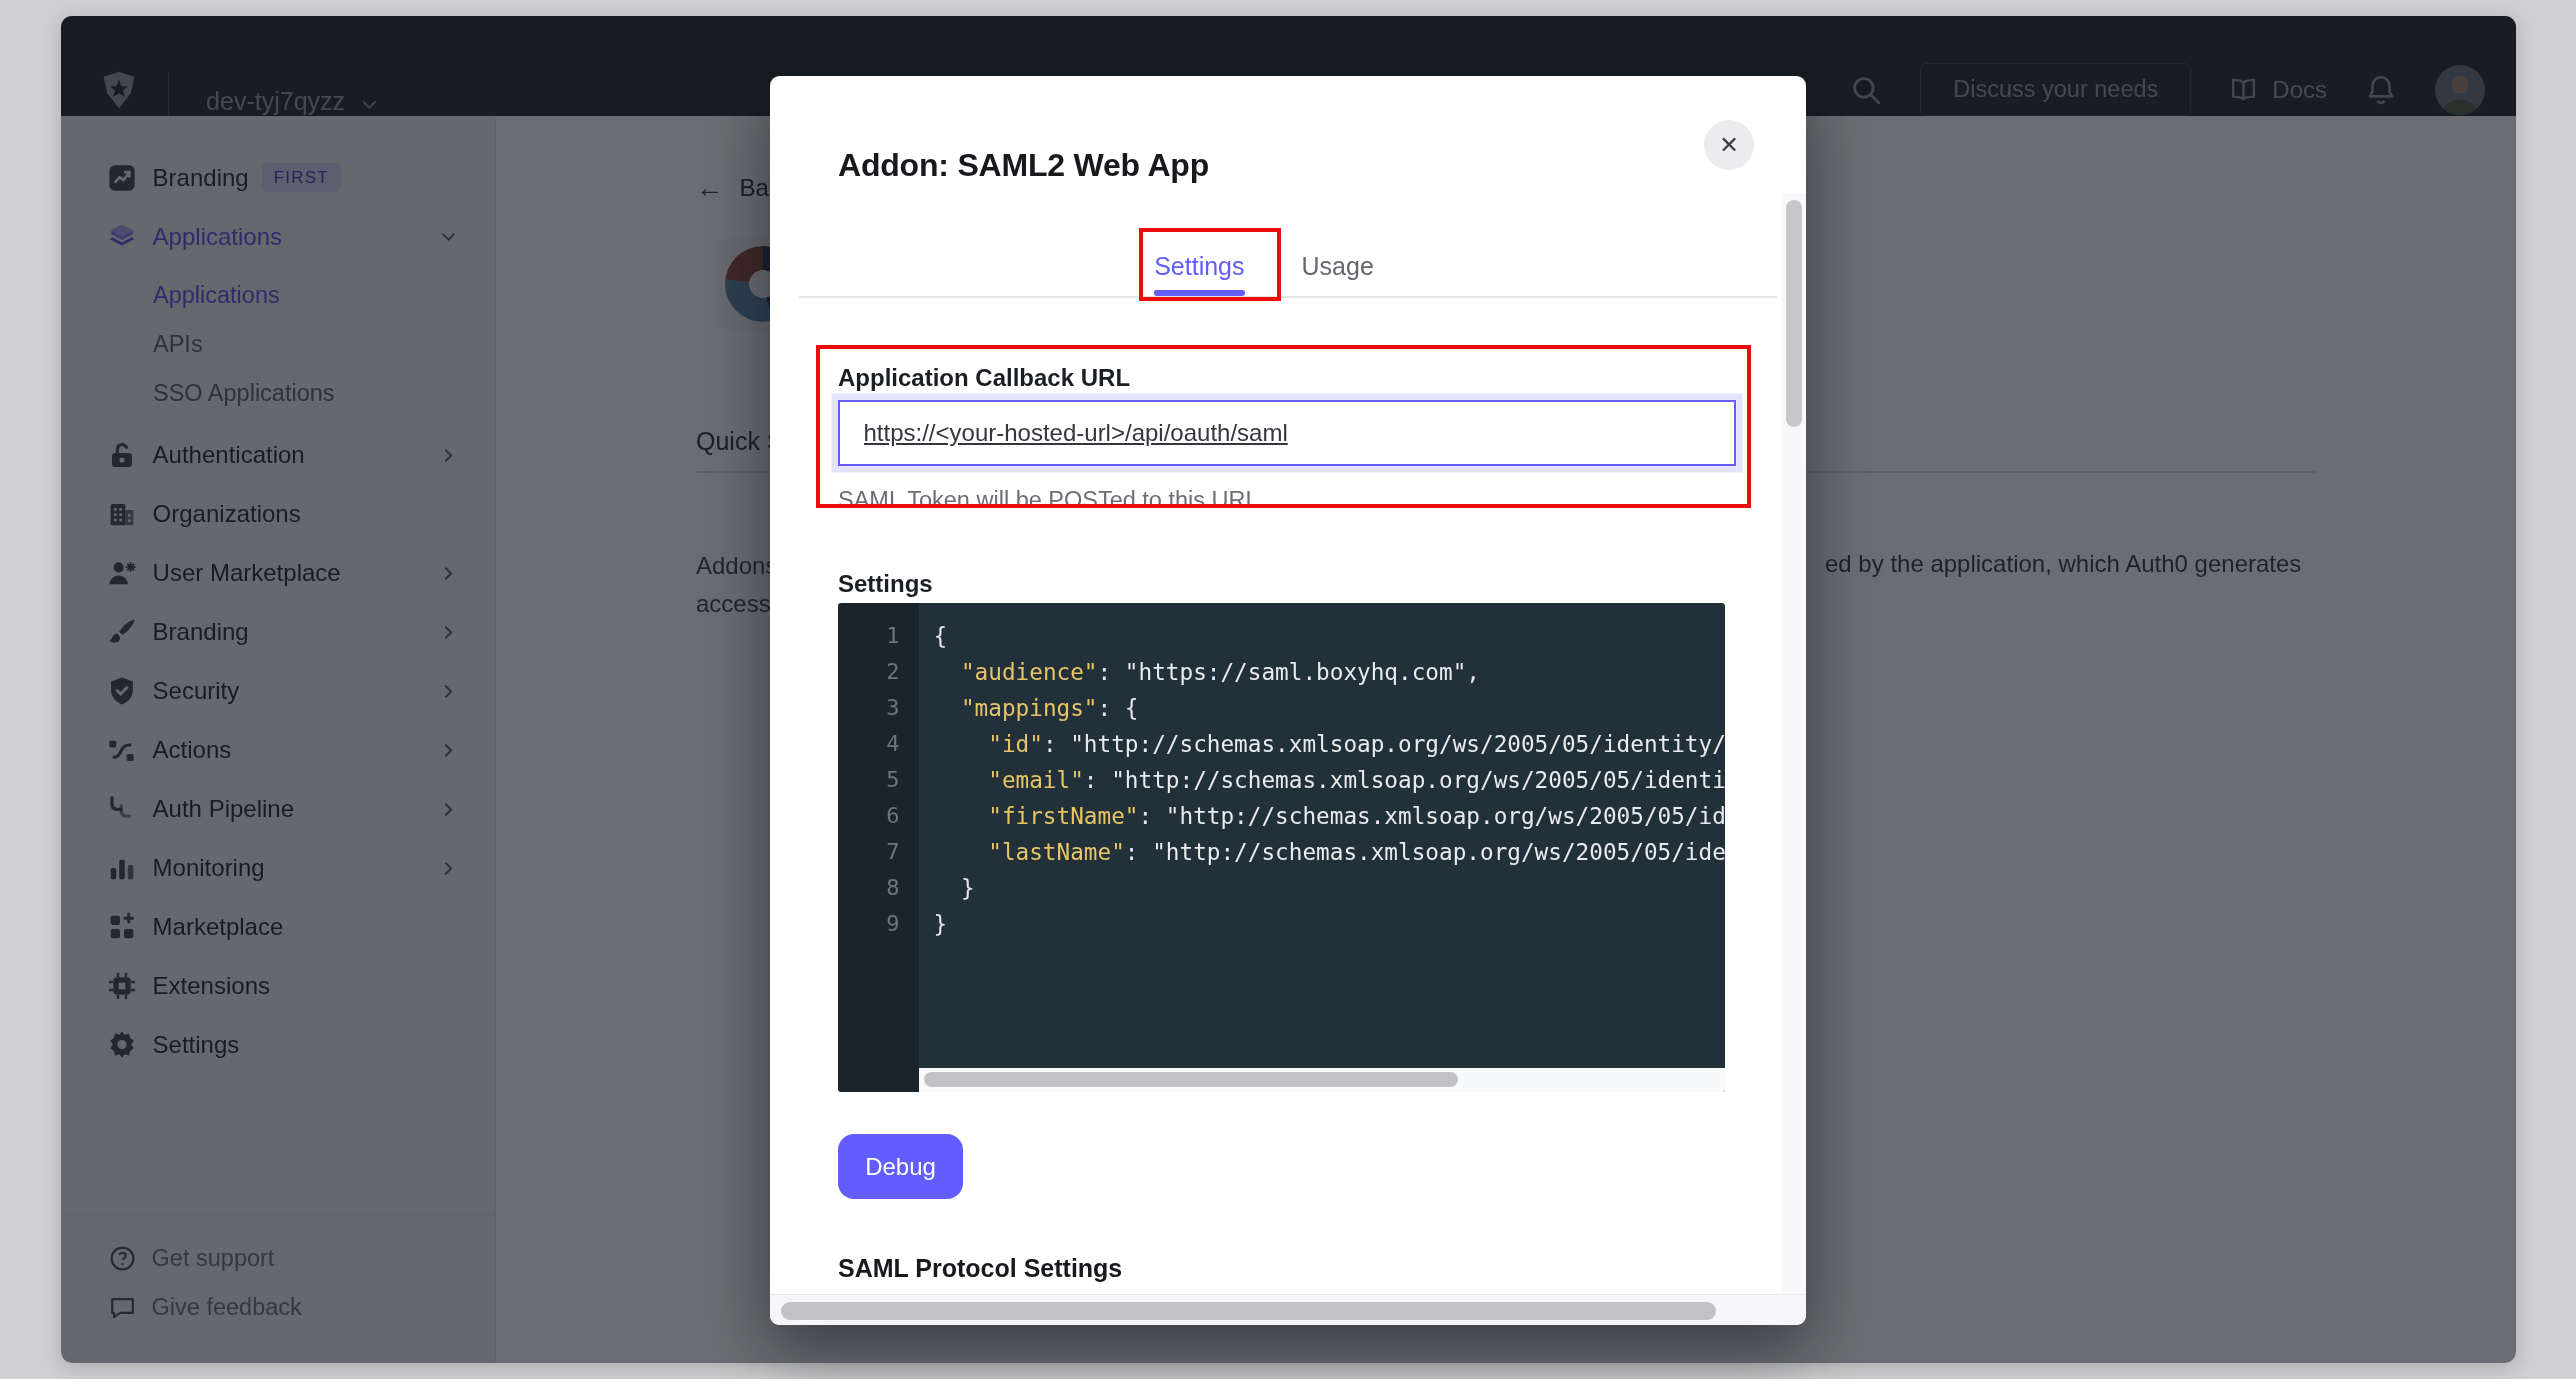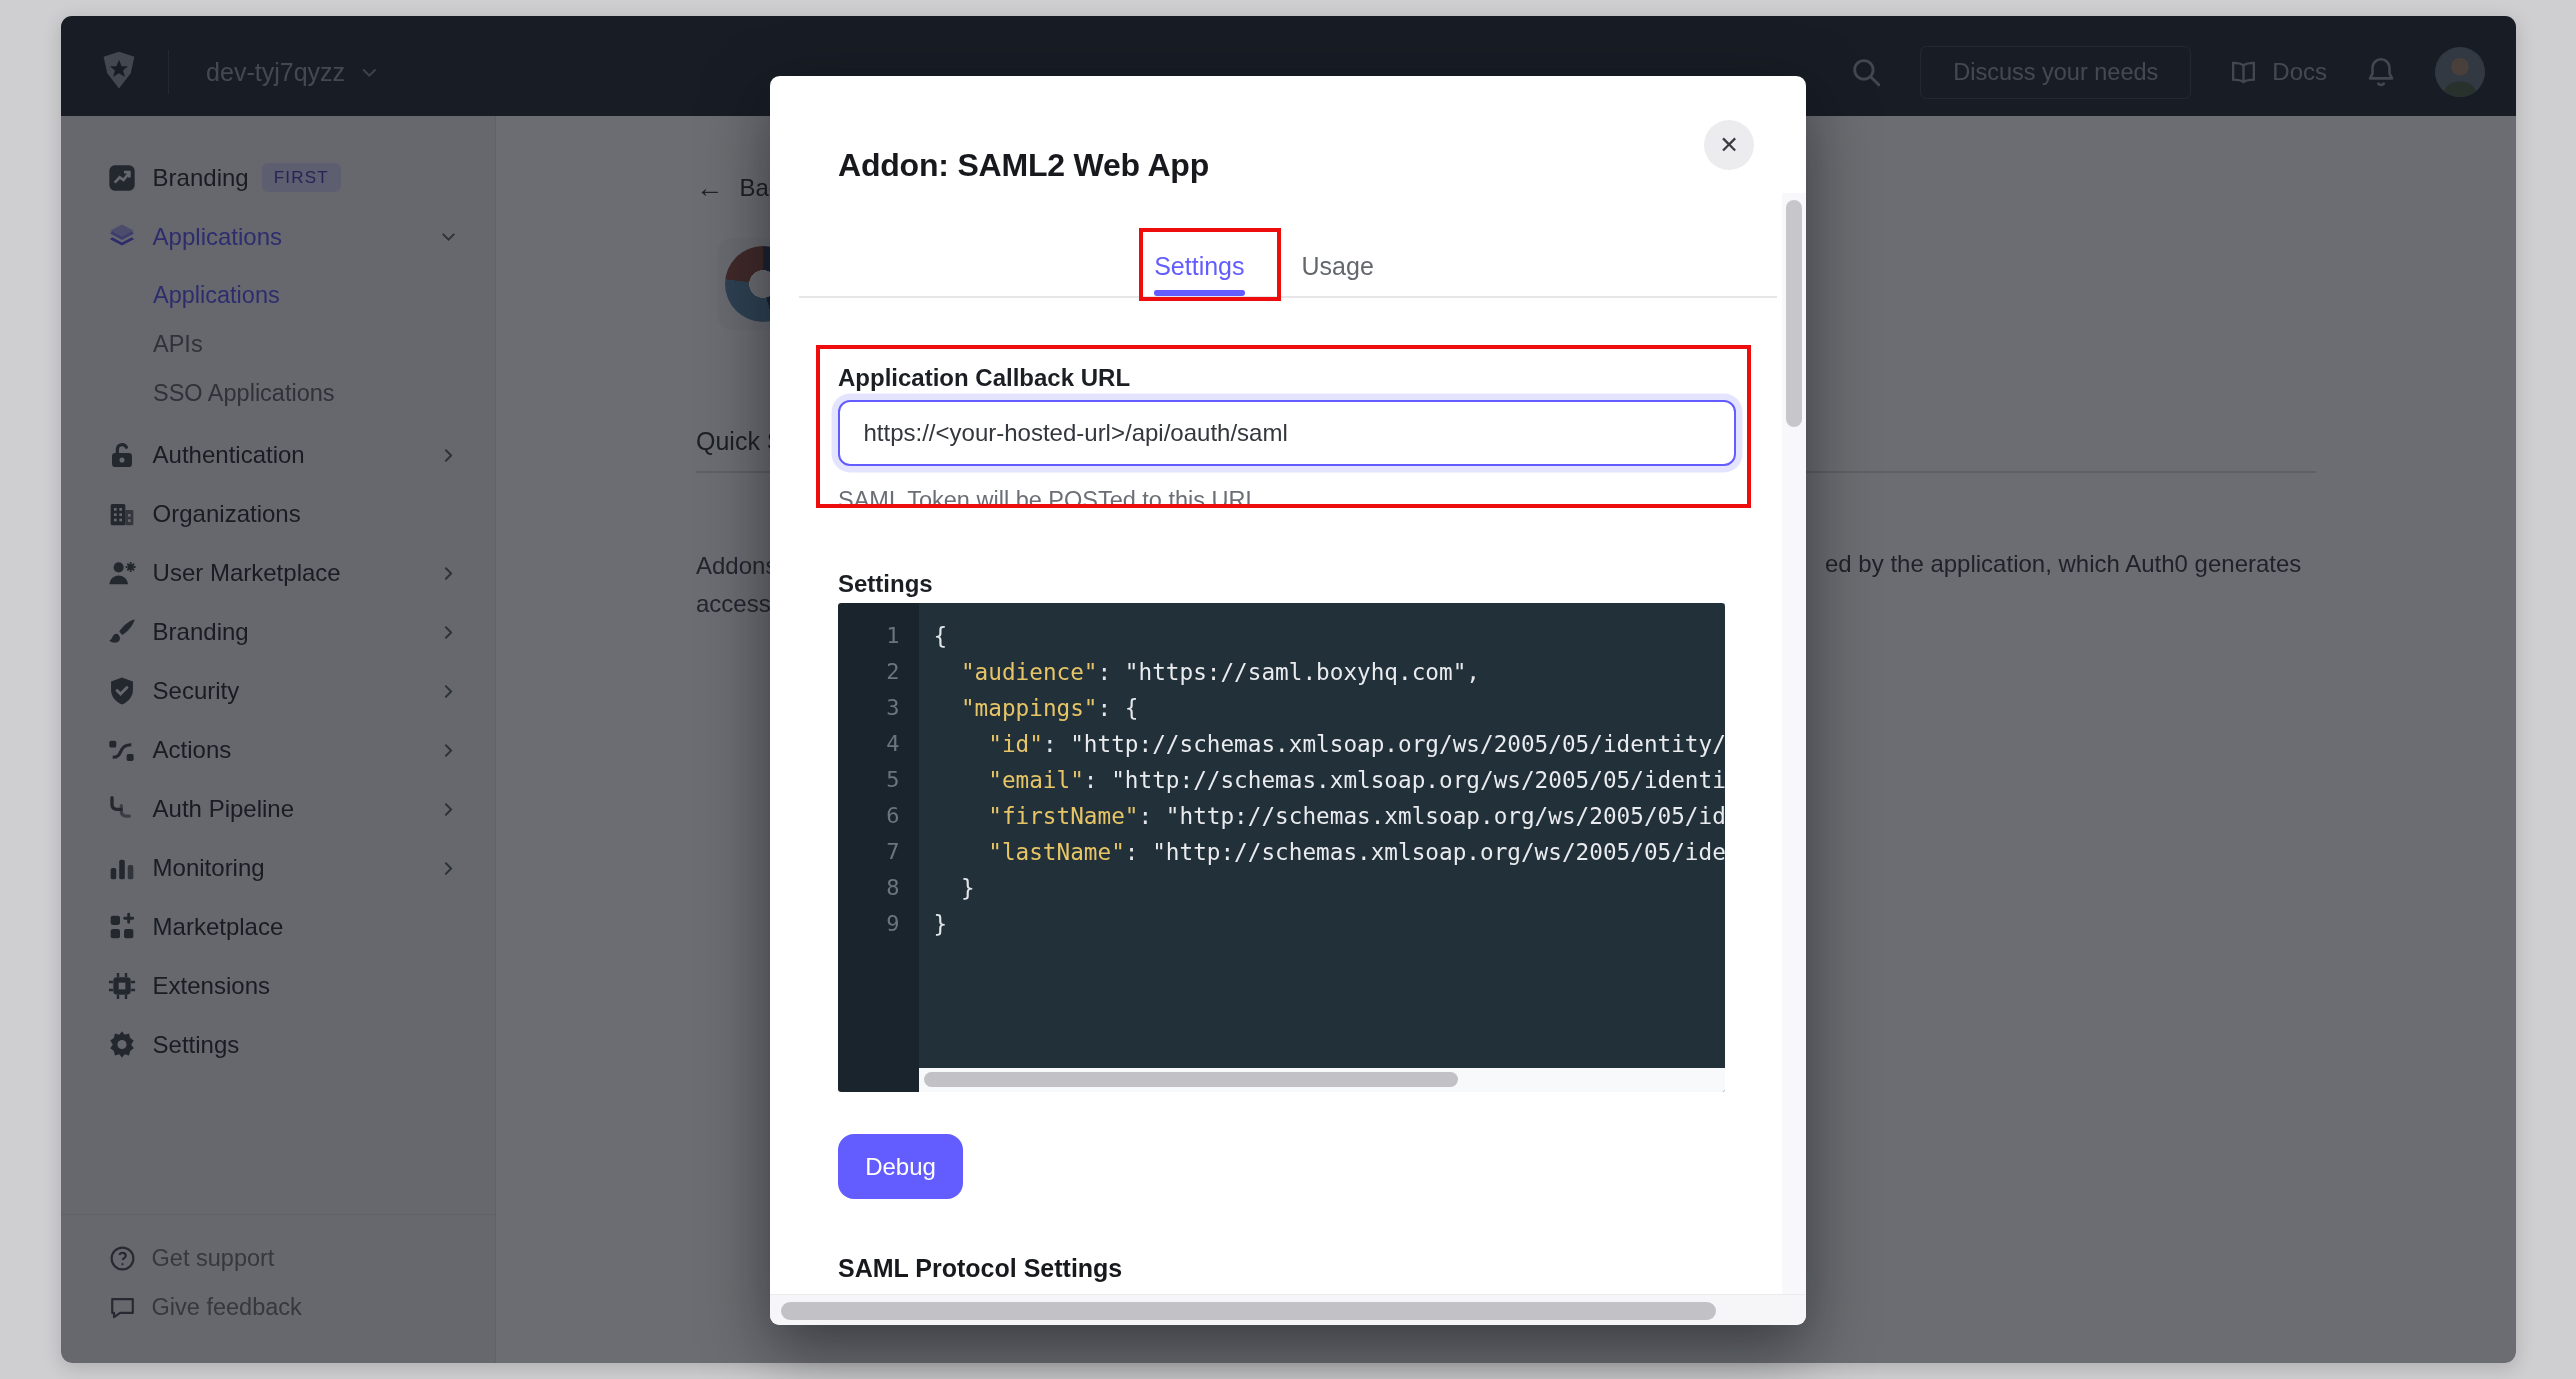--- a/index.html
+++ b/index.html
@@ -24,21 +24,21 @@
   #window{
     position:absolute;left:61px;top:16px;width:2455px;height:1347px;
     border-radius:11.3px;background:#fff;overflow:hidden;
     box-shadow:0 4.9px 19.4px rgba(0,0,0,.16);
   }
 
   
   .topbar{
     position:absolute;left:0;top:0;right:0;height:100px;
     background:var(--topbar-bg);
-    display:flex;align-items:center;padding:12px 31px 0 37px;
+    display:flex;align-items:flex-end;padding:12px 31px 0 37px;
   }
   .tb-logo{width:42px;height:47px;flex:none}
   .tb-divider{width:1.6px;height:44px;background:#424a54;margin:0 37px 0 27.5px}
   .tenant{color:#99a0a8;font-size:25px}
   .tb-chevron{width:22.7px;height:22.7px;color:#858c95;margin-left:13px}
   .tb-spacer{flex:1}
   .tb-right{display:flex;align-items:center;gap:37px}
   .tb-icon{width:34px;height:34px;color:#959ca4;display:flex}
   .discuss-btn{
     height:53px;padding:0 32px;border:1.6px solid #454d56;border-radius:6.5px;
@@ -106,24 +106,25 @@
   }
   .m-tabs{position:absolute;left:0;right:0;top:160px;height:60px;display:flex;justify-content:center;gap:57px;transform:translateX(-24px)}
   .m-tab{position:relative;display:flex;align-items:center;font-size:25px;color:#64676c;cursor:pointer}
   .m-tab.active{color:var(--accent)}
   .m-tab.active::after{content:"";position:absolute;left:0;right:0;bottom:0;height:5.7px;border-radius:2.4px;background:var(--accent)}
   .m-divider{position:absolute;left:29px;right:29px;top:220px;height:1.6px;background:#e6e6e9}
 
   .cb-label{position:absolute;left:68px;top:288px;font-size:24px;font-weight:600;color:#1b1e23}
   .cb-input{
     position:absolute;left:68px;top:324px;width:898px;height:66px;
-    border:2.4px solid var(--accent);border-radius:12px;
+    border:2.4px solid var(--accent);border-radius:0;
     box-shadow:0 0 0 6.5px rgba(99,93,255,.17);
     font-size:24px;color:#33363c;padding:0 23.5px;background:#fff;outline:none;
     font-family:"Liberation Sans",sans-serif;
+    text-decoration:underline;
   }
   .cb-helper{position:absolute;left:68px;top:411px;font-size:23.5px;color:#6b6e74}
 
   .sec-label{position:absolute;left:68px;top:494px;font-size:24px;font-weight:600;color:#1b1e23}
   .editor{position:absolute;left:68px;top:527px;width:887px;height:489px;border-radius:3.2px;overflow:hidden;display:flex}
   .gutter{
     width:81px;background:var(--ed-gutter);color:#6b757d;flex:none;
     font-family:"DejaVu Sans Mono","Liberation Mono",monospace;
     font-size:22px;line-height:36px;text-align:right;padding:14.6px 19.4px 0 0;
   }

